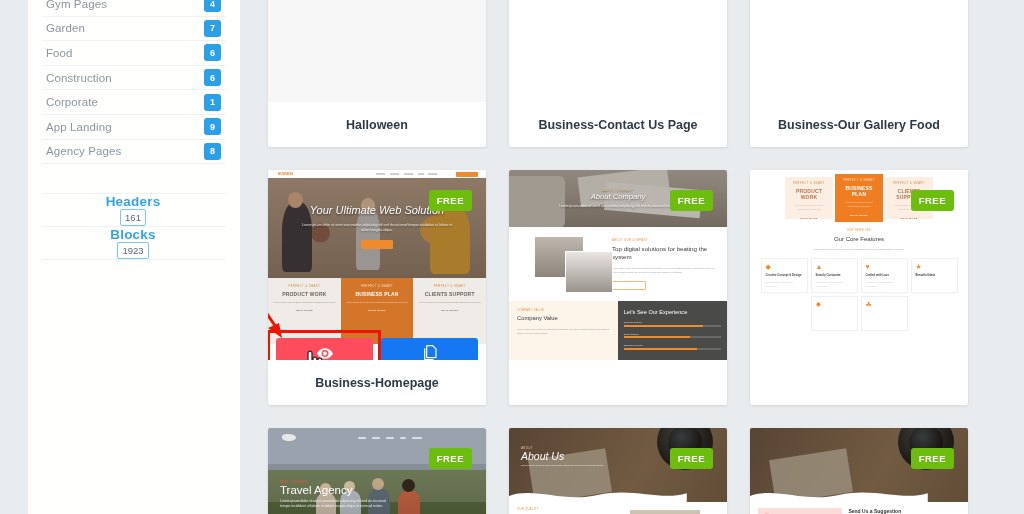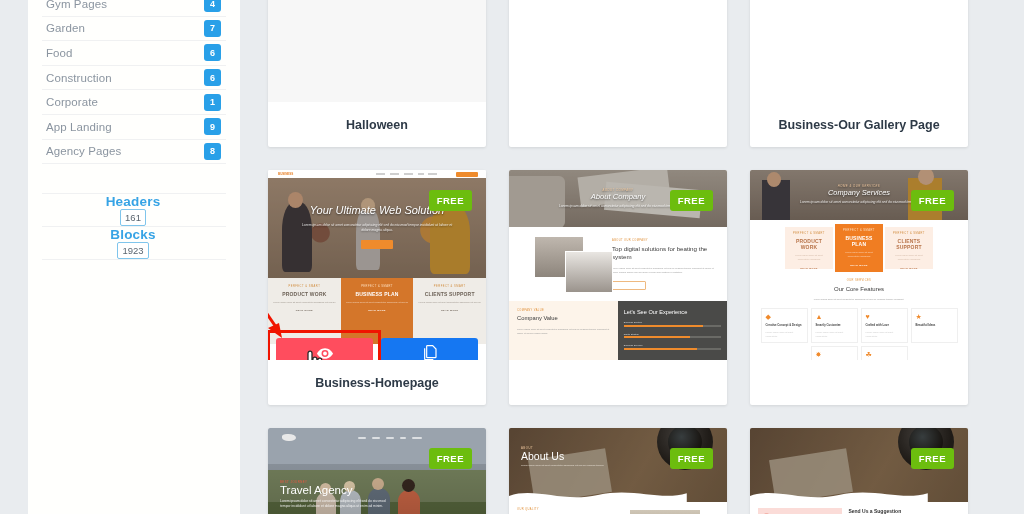--- a/index.html
+++ b/index.html
@@ -188,21 +188,21 @@
 
   
   .tv { height:124px; position:relative; overflow:hidden;
     background: linear-gradient(#9aa3ad 0 34%, #7d8a63 34% 60%, #5f7043 60% 100%); }
   .tv-person{ position:absolute; bottom:0; border-radius:18px 18px 0 0;}
   .tv-head{ position:absolute; border-radius:50%; }
   .tv-h { font-size:11.5px; color:#fff; font-weight:normal; }
 
   
   .cam-hero{ height:74px; position:relative; overflow:hidden;
-    background: linear-gradient(120deg,#6b5440,#937757 60%,#7a6247); }
+    background: linear-gradient(120deg,#6b5440,#937757 60%,#7a6247); font-style: italic; }
   .cam-lens{ position:absolute; right:14px; top:-14px; width:56px; height:56px; border-radius:50%;
              background: radial-gradient(circle at 42% 38%, #4b4b4b, #161616 62%); }
   .cam-lens::after{ content:''; position:absolute; inset:11px; border-radius:50%;
              background: radial-gradient(circle at 40% 35%, #3b4a52, #0b0b0b 70%); }
   .wave{ position:absolute; left:0; right:0; bottom:-1px; height:16px; }
   .cu-h{ font-size:10.5px; color:#fff; }
   .cu-kick{ font-size:2.8px; color:#f1c9a0; letter-spacing:.5px;}
   .cu-p{ font-size:2.4px; color:#e8e0d6; line-height:1.9; margin-top:2px;}
   .cam-body{ background:#fff; height:50px; padding:6px 8px 0; display:flex; gap:6px;}
   .cam-pink{ background:#fbdcd8; flex:.8; padding:5px; }
@@ -272,28 +272,29 @@
 
         </div>
         <div class="card-title">Halloween</div>
       </div>
 
       <div class="card">
         <div class="thumb">
 
           <div style="position:absolute;left:0;right:0;top:48px;bottom:0;background:#fff;"></div>
         </div>
+        <div class="card-title">Business-Contact Us Page</div>
       </div>
 
       <div class="card">
         <div class="thumb">
 
           <div style="position:absolute;left:0;right:0;top:48px;bottom:0;background:#fff;"></div>
         </div>
-        <div class="card-title">Business-Our Gallery Page</div>
+        <div class="card-title">Business-Our Gallery Food</div>
       </div>
     </div>
 
     <div class="row">
 
       <div class="card">
         <div class="thumb">
           <div class="bh-nav">
             <span class="logo">BUSINESS</span>
             <span class="lnk" style="left:108px;"></span>
@@ -423,32 +424,20 @@
                 </div>
               </div>
             </div>
           </div>
           <div class="free-badge">FREE</div>
         </div>
       </div>
 
       <div class="card">
         <div class="thumb">
-          <div class="sv-hero">
-            <div style="position:absolute;left:12px;top:10px;width:28px;height:42px;background:#35353f;"></div>
-            <div style="position:absolute;left:17px;top:2px;width:14px;height:15px;border-radius:50%;background:#e7b58e;"></div>
-            <div style="position:absolute;right:26px;top:8px;width:34px;height:44px;background:#e4a52c;"></div>
-            <div style="position:absolute;right:34px;top:-2px;width:16px;height:17px;border-radius:50%;background:#eec09a;"></div>
-            <div class="bh-overlay" style="background:rgba(62,54,46,.34);"></div>
-            <div class="tn-hero-txt" style="top:14px;">
-              <div class="cu-kick">HOME &amp; OUR SERVICES</div>
-              <div style="font-size:7.4px;">Company Services</div>
-              <div class="mini" style="padding:0 40px; margin-top:3px;">Lorem ipsum dolor sit amet consectetur adipiscing elit sed do eiusmod tempor.</div>
-            </div>
-          </div>
           <div class="sv-body">
             <div class="sv-cards">
               <div class="sv-c" style="background:#fdeee4;">
                 <div class="bh-kick">PERFECT &amp; SMART</div>
                 <div class="bh-ttl" style="color:#b8744a;">PRODUCT WORK</div>
                 <div class="bh-txt" style="color:#b99b86;">Lorem ipsum dolor sit amet consectetur adipiscing</div>
                 <div class="bh-rm" style="color:#b8744a;">READ MORE</div>
               </div>
               <div class="sv-c" style="background:#f07d22; color:#fff; height:48px; margin-top:-3px;">
                 <div class="bh-kick" style="color:#ffe2c6;">PERFECT &amp; SMART</div>

